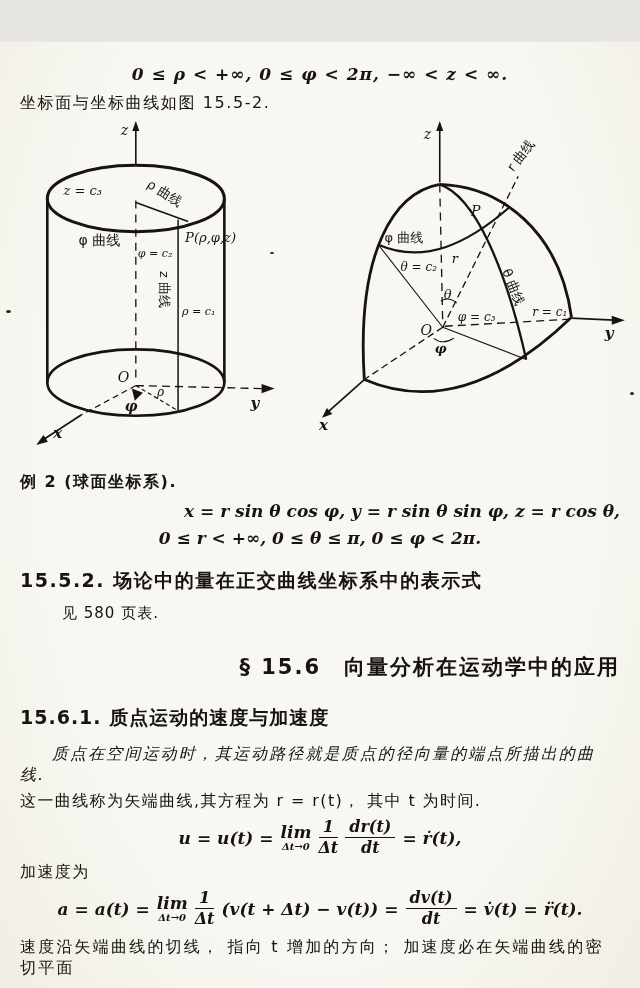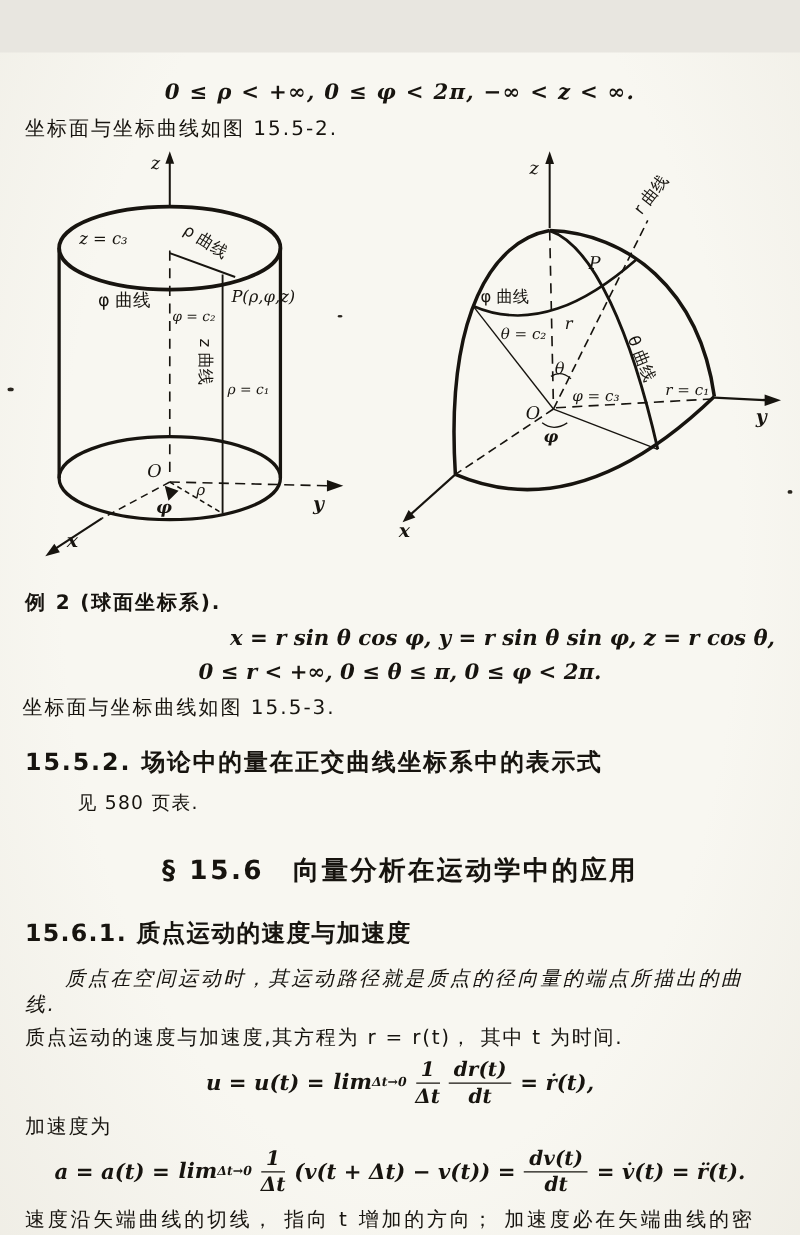--- a/index.html
+++ b/index.html
@@ -27,28 +27,28 @@
   .caprow{display:flex;margin-top:2px;font-size:15px;letter-spacing:2px;}
   .caprow .cap{text-align:center;}
   .cap2{width:292px;}
   .cap3{width:308px;}
   .ex2{margin-top:10px;font-size:16px;font-weight:bold;letter-spacing:1.5px;}
   .exf1{margin-top:8px;font-size:17px;text-align:right;}
   .exf2{margin-top:7px;font-size:17px;}
   .refline{margin-top:8px;margin-left:-2px;font-size:16px;letter-spacing:1.6px;}
   .h1552{margin-top:20px;font-size:19px;font-weight:bold;letter-spacing:1.5px;}
   .see580{margin-top:10px;margin-left:42px;font-size:15px;letter-spacing:1px;}
-  .h156{margin-top:30px;text-align:center;font-size:21px;font-weight:bold;letter-spacing:2px;}
+  .h156{margin-top:30px;text-align:right;font-size:21px;font-weight:bold;letter-spacing:2px;}
   .h1561{margin-top:24px;font-size:19px;font-weight:bold;letter-spacing:1px;}
   .p1l1{margin-top:13px;text-indent:2em;font-size:16px;letter-spacing:2.1px;font-style:italic;}
   .p1l2{margin-top:5px;font-size:16px;letter-spacing:1.4px;}
   .p2{margin-top:7px;text-indent:2em;font-size:16px;letter-spacing:1.4px;}
   .mathrow{display:flex;align-items:center;justify-content:center;gap:7px;
     font-size:17px;margin-top:6px;}
-  .mathrow .lim{display:inline-flex;flex-direction:row;align-items:center;line-height:1;}
+  .mathrow .lim{display:inline-flex;flex-direction:column;align-items:center;line-height:1;}
   .mathrow .lim .limsub{font-size:10px;margin-top:1px;}
   .frac{display:inline-flex;flex-direction:column;align-items:center;line-height:1.15;font-size:16px;}
   .frac .num{border-bottom:1.5px solid #17140f;padding:0 4px 1px;}
   .frac .den{padding-top:1px;}
   .p3{margin-top:4px;font-size:16px;letter-spacing:1.4px;}
   .p4l1{margin-top:8px;font-size:16px;letter-spacing:2.2px;}
   .pageno{position:absolute;right:84px;bottom:22px;font-size:15px;font-weight:bold;letter-spacing:3px;}
   .speck{position:absolute;background:#2a261f;border-radius:50%;}
 </style>
 </head>
@@ -157,31 +157,30 @@
         </svg>
       </div>
     </div>
 
     <div class="caprow">
     </div>
 
     <div class="ex2 cjk">例 2 (球面坐标系).</div>
     <div class="exf1 center math">x = r sin θ cos φ,  y = r sin θ sin φ,  z = r cos θ,</div>
     <div class="exf2 center math">0 ≤ r &lt; +∞,  0 ≤ θ ≤ π,  0 ≤ φ &lt; 2π.</div>
-    <div class="refline cjk">坐标面与坐标曲线如图 15.5-3.</div>
 
     <div class="h1552 cjk">15.5.2. 场论中的量在正交曲线坐标系中的表示式</div>
     <div class="see580 cjk">见 580 页表.</div>
 
     <div class="h156 cjk">§ 15.6　向量分析在运动学中的应用</div>
 
     <div class="h1561 cjk">15.6.1. 质点运动的速度与加速度</div>
 
     <div class="p1l1 cjk">质点在空间运动时，其运动路径就是质点的径向量的端点所描出的曲线.</div>
-    <div class="p1l2 cjk">质点运动的速度与加速度,其方程为 r = r(t)， 其中 t 为时间.</div>
+    <div class="p1l2 cjk">这一曲线称为矢端曲线,其方程为 r = r(t)， 其中 t 为时间.</div>
 
     <div class="mathrow math">
       <span>u = u(t) =</span>
       <span class="lim">
         <span>lim</span>
         <span class="limsub">Δt→0</span>
       </span>
       <span class="frac">
         <span class="num">1</span>
         <span class="den">Δt</span>

